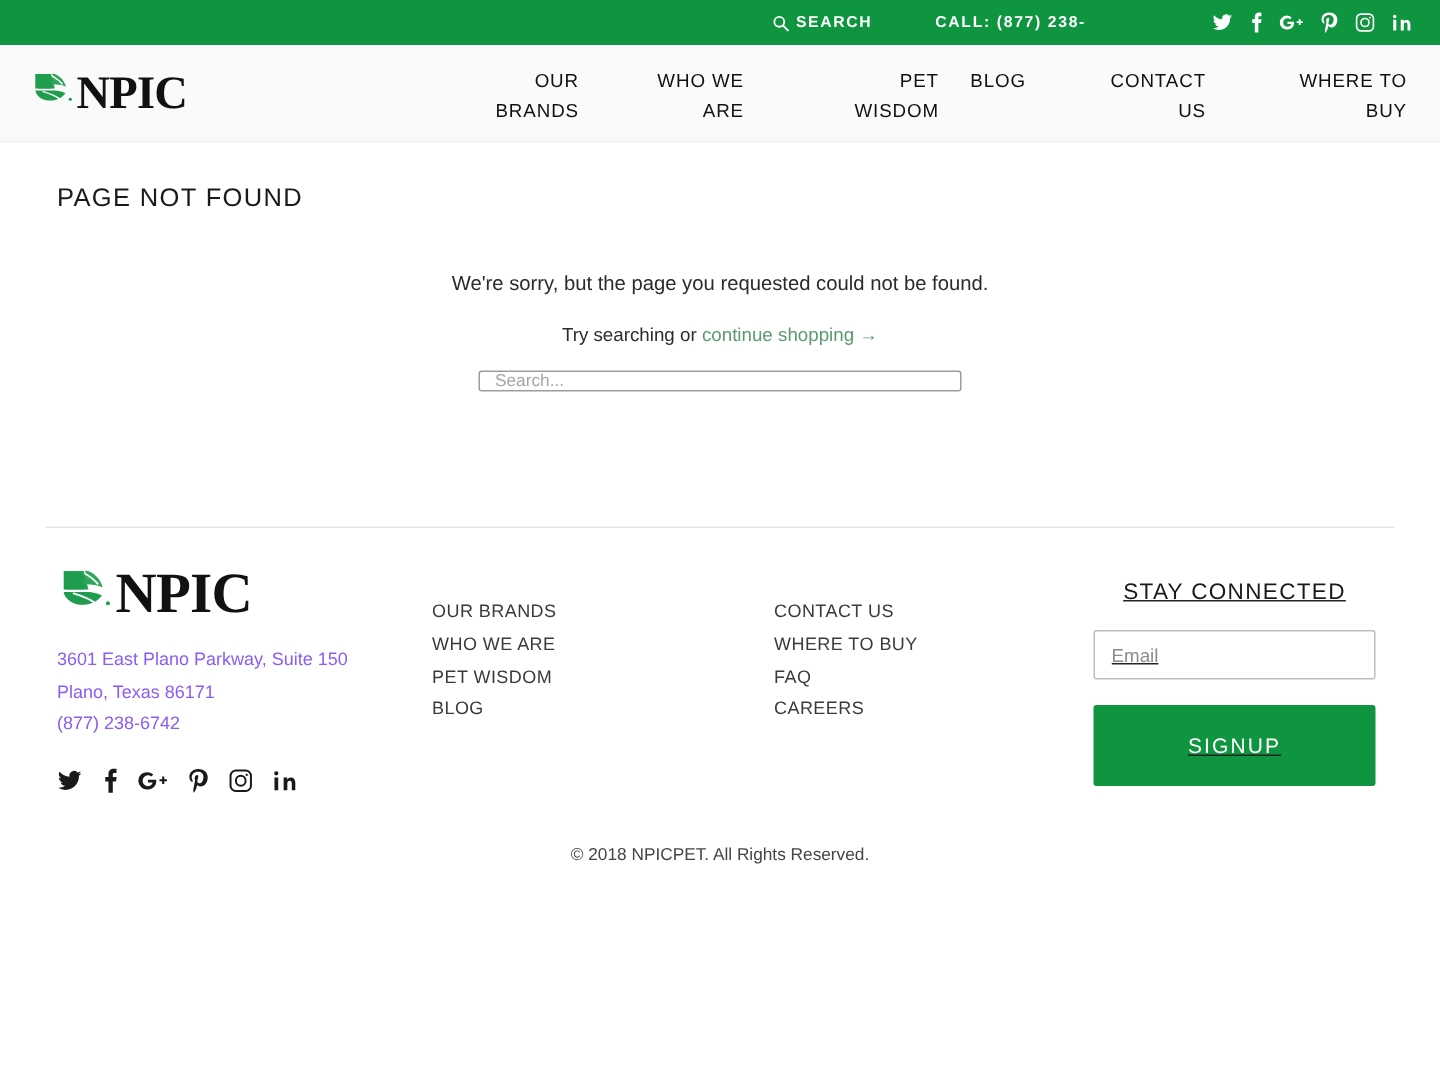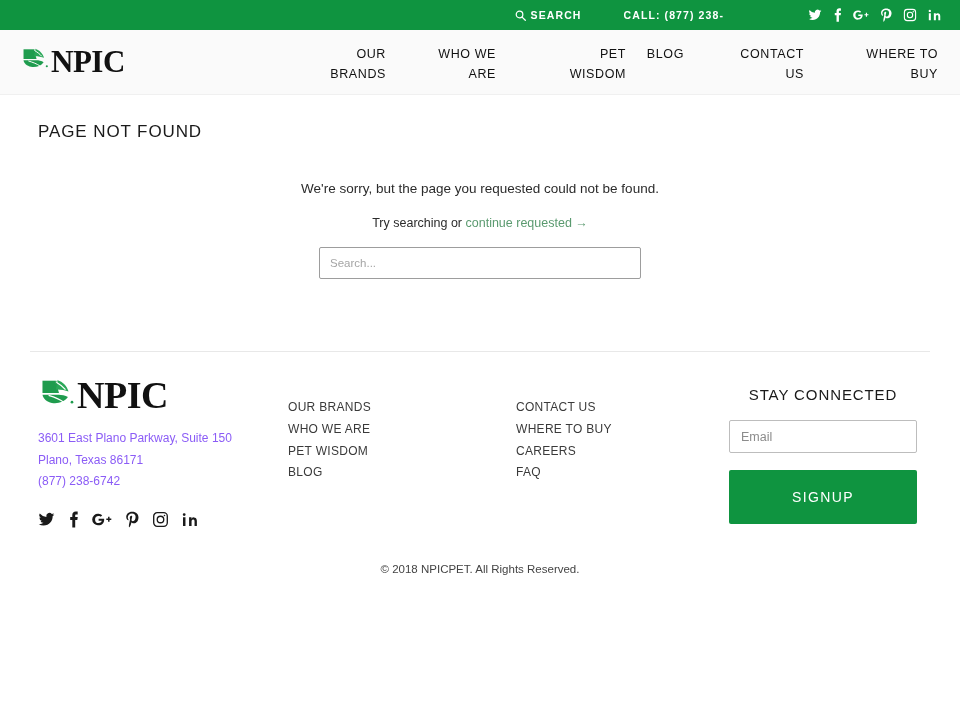--- a/index.html
+++ b/index.html
@@ -149,21 +149,21 @@
     text-decoration: none;
     cursor: pointer;
   }
   .search-wrap {
     display: flex;
     justify-content: center;
     margin-top: 17px;
   }
   .search-input {
     width: 322px;
-    height: 32px;
+    height: 14px;
     border: 1px solid #9d9d9d;
     border-radius: 2px;
     padding: 0 10px;
     font-size: 11.5px;
     color: #333333;
     font-family: "Liberation Sans", sans-serif;
     outline: none;
     background: #ffffff;
   }
   .search-input::placeholder { color: #a5a5a5; }
@@ -225,20 +225,21 @@
     cursor: pointer;
     text-transform: uppercase;
   }
 
   .f-connect {
     flex: 1;
     padding-top: 12px;
     display: flex;
     flex-direction: column;
     align-items: center;
+    text-decoration: underline;
   }
   .f-connect h3 {
     font-size: 15px;
     letter-spacing: 0.9px;
     font-weight: normal;
     color: #1a1a1a;
     margin: 0 0 17px 0;
     text-transform: uppercase;
   }
   .email-input {
@@ -361,21 +362,21 @@
 
 </div>
 
 <div class="main">
 
   <h1 class="page-title">PAGE NOT FOUND</h1>
 
   <div class="err-msg">We're sorry, but the page you requested could not be found.</div>
 
   <div class="try-line">
-    <span>Try searching or </span><a>continue requested →</a>
+    <span>Try searching or </span><a>continue shopping →</a>
   </div>
 
   <div class="search-wrap">
     <input class="search-input" type="text" placeholder="Search..." style="">
   </div>
 
 </div>
 
 <div class="footer-divider"></div>
 
@@ -443,22 +444,22 @@
   <div class="f-links col1">
     <a>OUR BRANDS</a>
     <a>WHO WE ARE</a>
     <a>PET WISDOM</a>
     <a>BLOG</a>
   </div>
 
   <div class="f-links col2">
     <a>CONTACT US</a>
     <a>WHERE TO BUY</a>
+    <a>FAQ</a>
     <a>CAREERS</a>
-    <a>FAQ</a>
   </div>
 
   <div class="f-connect">
     <h3>STAY CONNECTED</h3>
     <input class="email-input" type="email" placeholder="Email" style="">
     <button class="signup-btn">SIGNUP</button>
   </div>
 
 </div>
 

